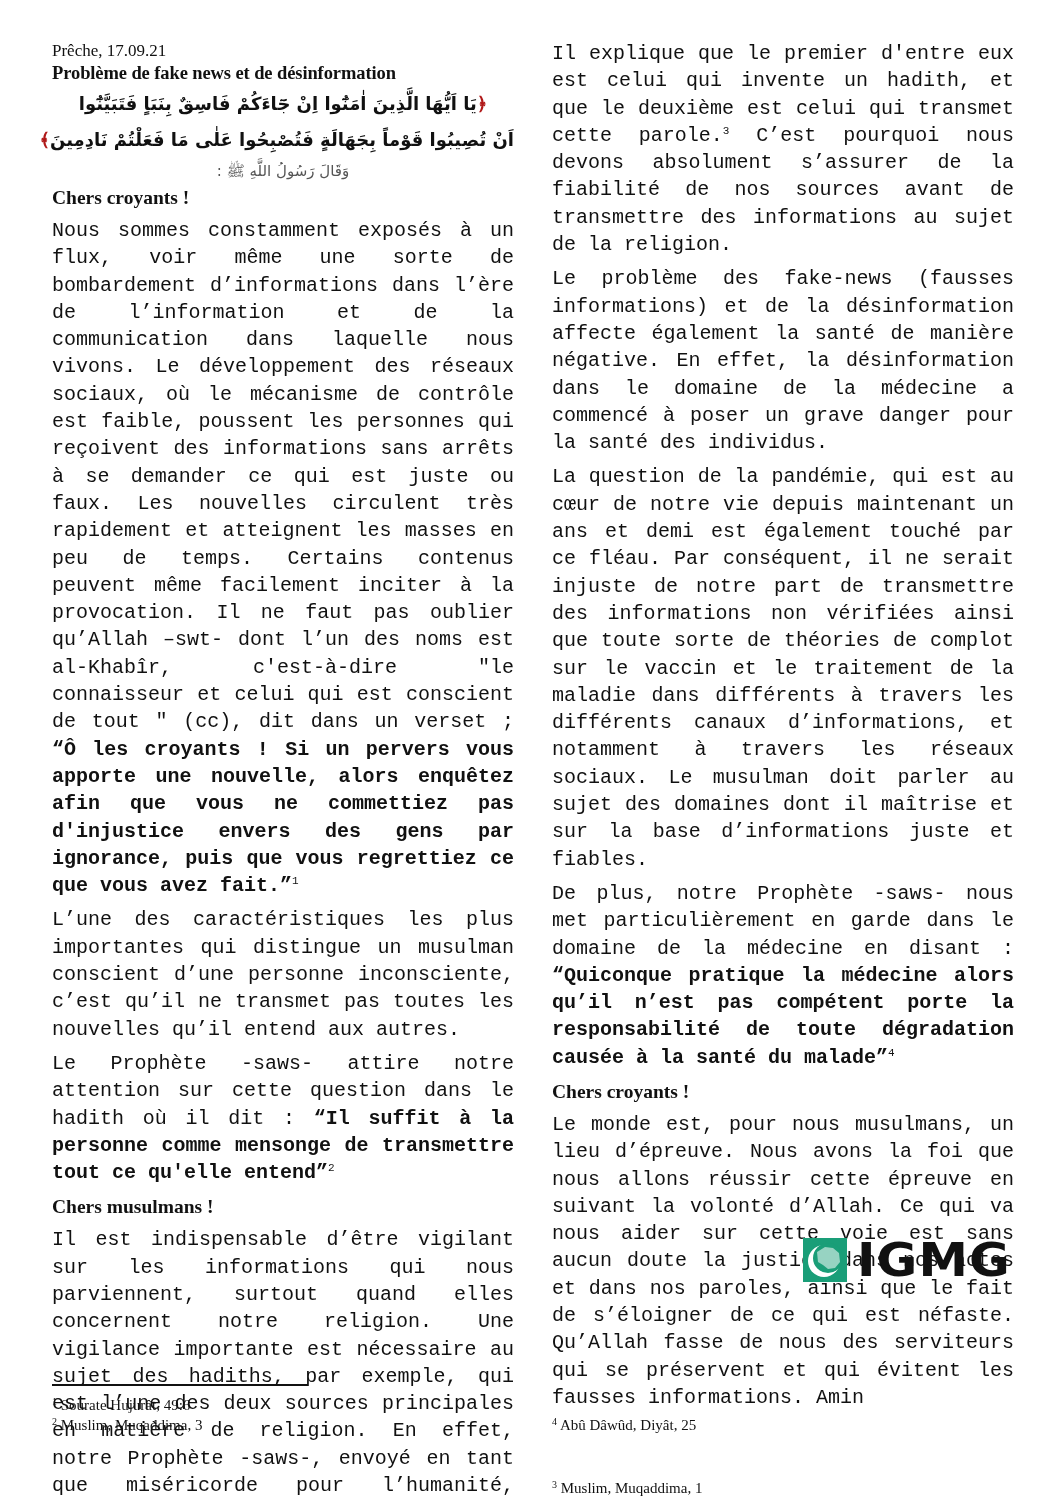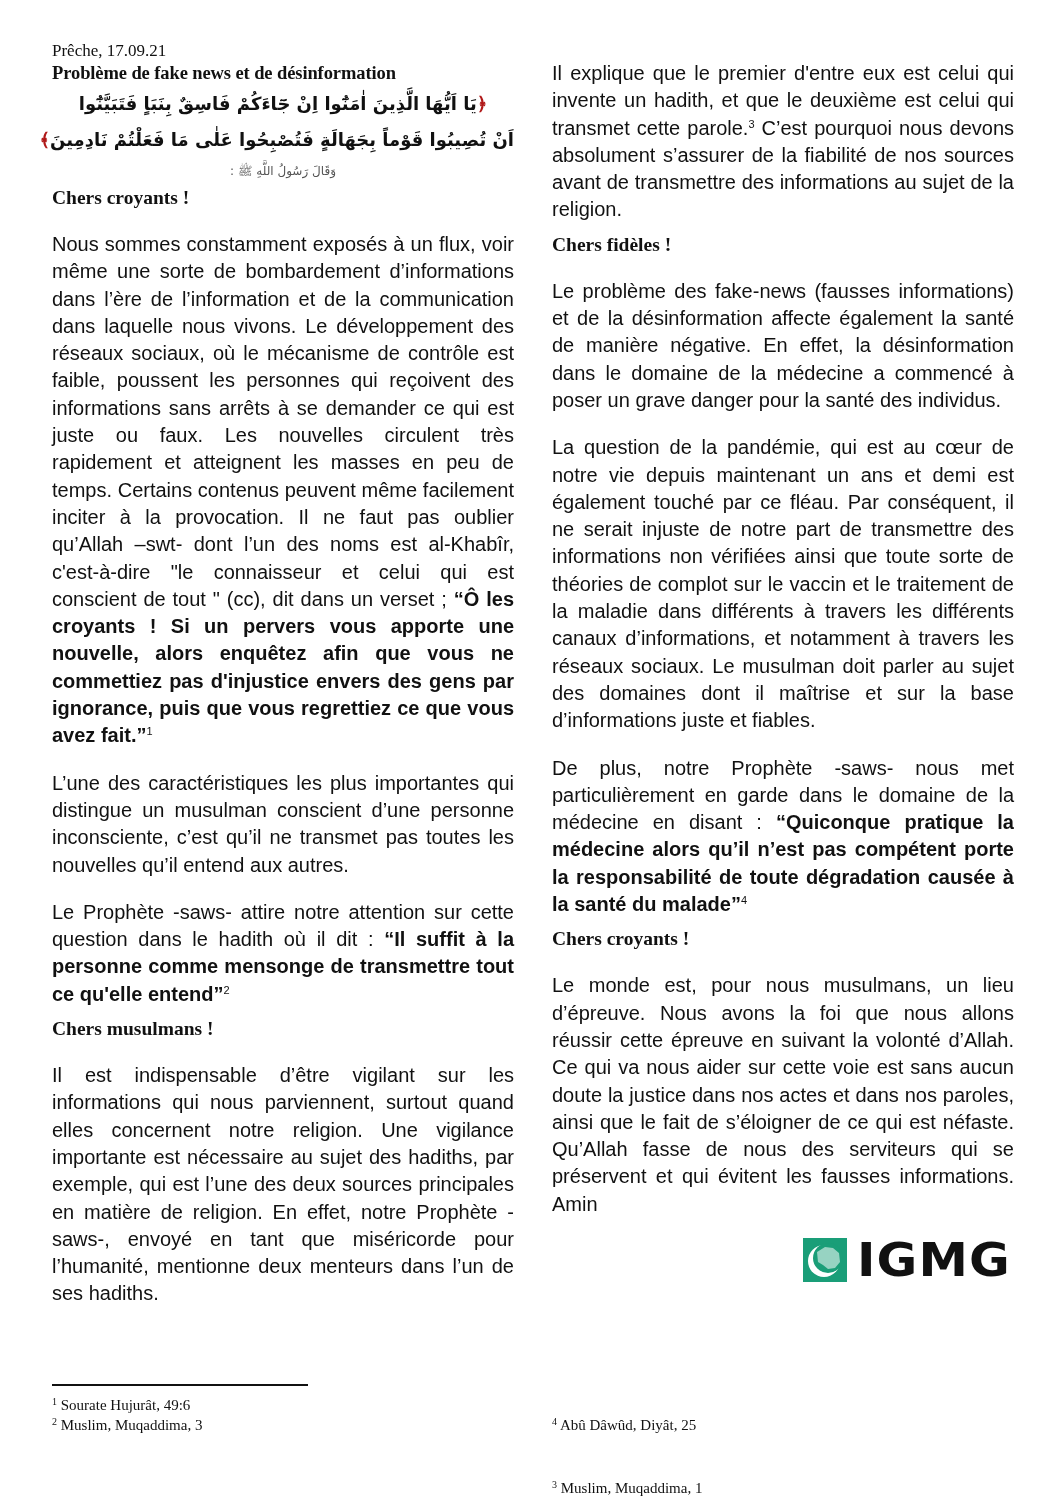--- a/index.html
+++ b/index.html
@@ -34,41 +34,40 @@
     .arabic-block { text-align: center; direction: rtl; margin-top: 2px; }
     .arabic-line {
       font-family: "DejaVu Sans", sans-serif;
       font-weight: bold;
       font-size: 18px;
       line-height: 36px;
       white-space: nowrap;
     }
     .arabic-line.small {
       font-weight: normal;
-      font-size: 12px;
+      font-size: 15px;
       color: #555555;
       line-height: 26px;
     }
     .orn { color: #b01818; font-weight: bold; }
     .orn-light { color: #b03030; font-weight: normal; font-size: 13px; }
 
     .heading {
       font-family: "Liberation Serif", serif;
       font-weight: bold;
       font-size: 19.5px;
       line-height: 27px;
       margin: 0 0 6px 0;
     }
     .para {
-      font-family: Liberation Sans, sans-serif;
+      font-family: Liberation Mono, monospace;
       font-size: 20px;
       line-height: 27.3px;
       text-align: justify;
       margin-bottom: 7px;
-      margin-top: 20px;
     }
     .para b { font-weight: bold; }
     .para sup, .fn sup { font-size: 11px; line-height: 0; vertical-align: 7px; }
 
     .fn-rule {
       position: absolute;
       left: 52px;
       top: 1384px;
       width: 256px;
       height: 2px;
@@ -135,21 +134,20 @@
 
     <p class="para"><span>Le Prophète -saws- attire notre attention sur cette question dans le hadith où il dit : </span><b>“Il suffit à la personne comme mensonge de transmettre tout ce qu'elle entend”</b><sup>2</sup></p>
 
     <div class="heading">Chers musulmans !</div>
     <p class="para">Il est indispensable d’être vigilant sur les informations qui nous parviennent, surtout quand elles concernent notre religion. Une vigilance importante est nécessaire au sujet des hadiths, par exemple, qui est l’une des deux sources principales en matière de religion. En effet, notre Prophète -saws-, envoyé en tant que miséricorde pour l’humanité, mentionne deux menteurs dans l’un de ses hadiths.</p>
   </div>
 
   <div class="col col-right">
     <p class="para"><span>Il explique que le premier d'entre eux est celui qui invente un hadith, et que le deuxième est celui qui transmet cette parole.</span><sup>3</sup><span> C’est pourquoi nous devons absolument s’assurer de la fiabilité de nos sources avant de transmettre des informations au sujet de la religion.</span></p>
 
-    <div class="heading">Chers fidèles !</div>
     <p class="para">Le problème des fake-news (fausses informations) et de la désinformation affecte également la santé de manière négative. En effet, la désinformation dans le domaine de la médecine a commencé à poser un grave danger pour la santé des individus.</p>
     <p class="para">La question de la pandémie, qui est au cœur de notre vie depuis maintenant un ans et demi est également touché par ce fléau. Par conséquent, il ne serait injuste de notre part de transmettre des informations non vérifiées ainsi que toute sorte de théories de complot sur le vaccin et le traitement de la maladie dans différents à travers les différents canaux d’informations, et notamment à travers les réseaux sociaux. Le musulman doit parler au sujet des domaines dont il maîtrise et sur la base d’informations juste et fiables.</p>
 
     <p class="para"><span>De plus, notre Prophète -saws- nous met particulièrement en garde dans le domaine de la médecine en disant : </span><b>“Quiconque pratique la médecine alors qu’il n’est pas compétent porte la responsabilité de toute dégradation causée à la santé du malade”</b><sup>4</sup></p>
 
     <div class="heading">Chers croyants !</div>
     <p class="para">Le monde est, pour nous musulmans, un lieu d’épreuve. Nous avons la foi que nous allons réussir cette épreuve en suivant la volonté d’Allah. Ce qui va nous aider sur cette voie est sans aucun doute la justice dans nos actes et dans nos paroles, ainsi que le fait de s’éloigner de ce qui est néfaste. Qu’Allah fasse de nous des serviteurs qui se préservent et qui évitent les fausses informations. Amin</p>
   </div>
 
   <div class="logo">

